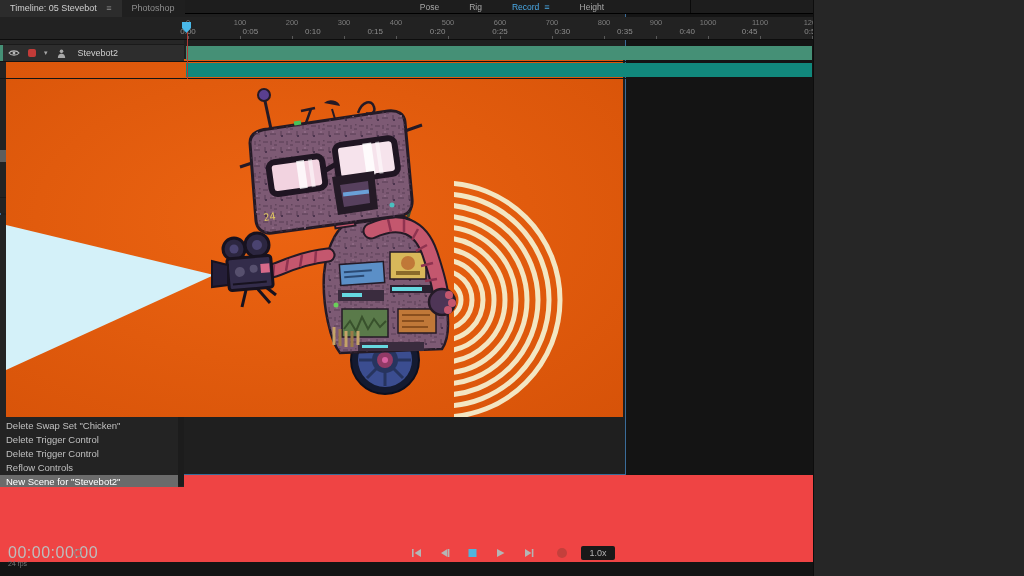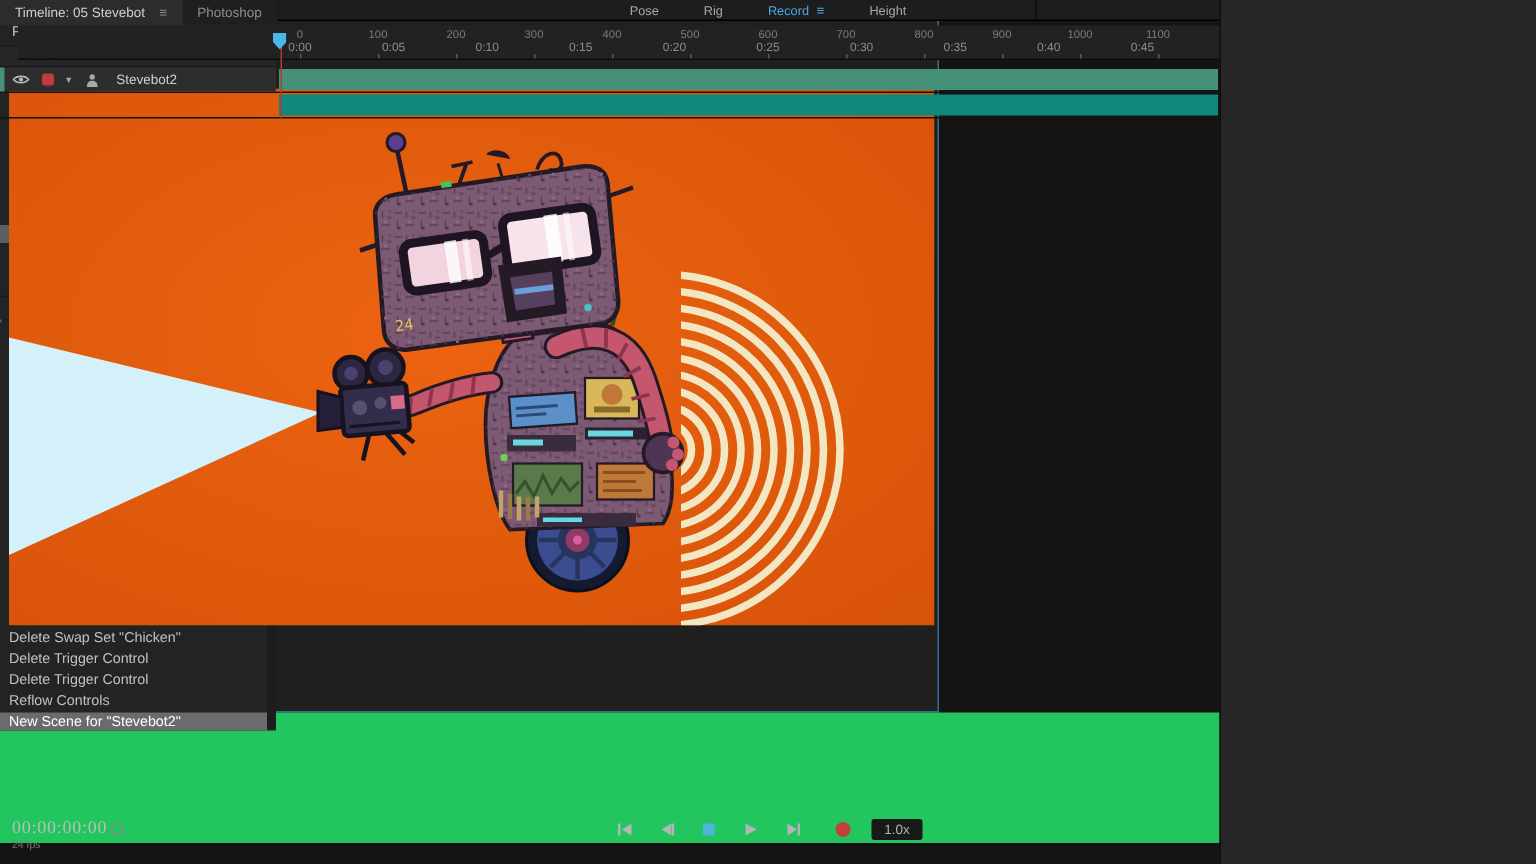--- a/index.html
+++ b/index.html
@@ -39,21 +39,21 @@
   .hrow{height:14px;line-height:14px;font-size:9.5px;color:#c0c0c0;padding-left:6px;white-space:nowrap;}
   .hrow.clip{margin-top:-7px;}
   .hrow.sel{background:#6b6b6b;color:#fff;}
   
   #scene-panel{left:186px;top:12px;width:626px;height:475px;background:#1f1f1f;
                border:1px solid #3a6c99;box-sizing:border-box;}
   #scene-head{position:absolute;left:8px;top:3px;font-size:9.5px;color:#9a9a9a;}
   #scene-name{color:#4aa9e6;}
   #viewport{position:absolute;left:6px;top:59px;width:617px;height:358px;}
   #scene-footer{position:absolute;left:0;right:0;bottom:0;height:36px;}
-  #timecode{position:absolute;left:8px;top:4px;font-size:12px;color:#bdbdbd;letter-spacing:.5px;font-family:Liberation Serif, serif;}
+  #timecode{position:absolute;left:8px;top:4px;font-size:16px;color:#bdbdbd;letter-spacing:.5px;}
   #tc-stopwatch{position:absolute;left:74px;top:9px;width:6px;height:6px;border:1px solid #8a8a8a;border-radius:50%;}
   #fps-note{position:absolute;left:8px;top:20px;font-size:7px;color:#777;}
   #transport{position:absolute;left:0;right:0;top:6px;display:flex;justify-content:center;align-items:center;gap:14px;}
   .tbtn{width:14px;height:12px;display:flex;align-items:center;justify-content:center;cursor:pointer;}
   .tbtn svg{width:11px;height:10px;fill:#b5b5b5;}
   #rec-btn{width:10px;height:10px;border-radius:50%;background:#c4403c;margin-left:8px;}
   #speed-box{font-size:9px;color:#b5b5b5;background:#191919;padding:2px 8px;border-radius:2px;}
   #view-controls{position:absolute;right:8px;top:6px;display:flex;align-items:center;gap:10px;}
   .vbtn{width:16px;height:13px;display:flex;align-items:center;justify-content:center;}
   .vbtn svg{width:13px;height:11px;}
@@ -75,26 +75,26 @@
   #prop-item{position:absolute;left:0;right:0;top:17px;height:16px;display:flex;align-items:center;padding-left:8px;font-size:9.5px;color:#d0d0d0;}
   #prop-item .picon{margin-right:5px;}
   #prop-section{position:absolute;left:0;right:0;top:35px;height:14px;background:#3d3d3d;
                 font-size:9px;font-weight:bold;color:#e0e0e0;line-height:14px;padding-left:18px;}
   #prop-section .tri{position:absolute;left:6px;font-size:7px;color:#c8c8c8;font-weight:normal;}
   #prop-rows{position:absolute;left:0;right:0;top:53px;}
   .prop-row{height:15px;line-height:15px;font-size:9px;position:relative;}
   .prop-row .pl{position:absolute;left:30px;color:#ababab;}
   .prop-row .pv{position:absolute;right:34px;color:#4d9fd6;}
   
-  #timeline-panel{left:0;top:489px;width:832px;height:87px;background:#22c55e;}
+  #timeline-panel{left:0;top:489px;width:832px;height:87px;background:#ef4444;}
   #tl-tabs{position:absolute;left:0;top:0;height:17px;display:flex;}
   .tltab{height:17px;line-height:17px;font-size:9px;padding:0 10px;color:#8d8d8d;background:#1f1f1f;}
   .tltab.active{background:#2c2c2c;color:#cfcfcf;}
   #tl-right{position:absolute;left:813px;top:0;bottom:0;width:211px;background:#262626;border-left:1px solid #0d0d0d;}
-  #ruler{position:absolute;left:12px;top:17px;width:813px;height:22px;background:#222;border-bottom:1px solid #0d0d0d;}
+  #ruler{position:absolute;left:0;top:17px;width:813px;height:22px;background:#222;border-bottom:1px solid #0d0d0d;}
   .ftick{position:absolute;top:1px;font-size:7.5px;color:#7c7c7c;transform:translateX(-50%);}
   .ttick{position:absolute;top:10px;font-size:8px;color:#8d8d8d;transform:translateX(-50%);}
   .tickmark{position:absolute;width:1px;height:3px;background:#5a5a5a;top:19px;}
   .trow{position:absolute;left:0;width:813px;height:16px;border-bottom:1px solid #141414;}
   .tleft{position:absolute;left:0;top:0;bottom:0;width:184px;background:#2d2d2d;display:flex;align-items:center;}
   .tstrip{position:absolute;left:0;top:0;bottom:0;width:3px;}
   .ticon{margin-left:8px;display:flex;align-items:center;}
   .ticon svg{width:12px;height:8px;}
   .rec-sq{width:8px;height:8px;border-radius:2px;background:#c23b38;margin-left:8px;}
   .off-cir{width:7px;height:7px;border-radius:50%;border:1px solid #8a8a8a;margin-left:8px;box-sizing:border-box;}

